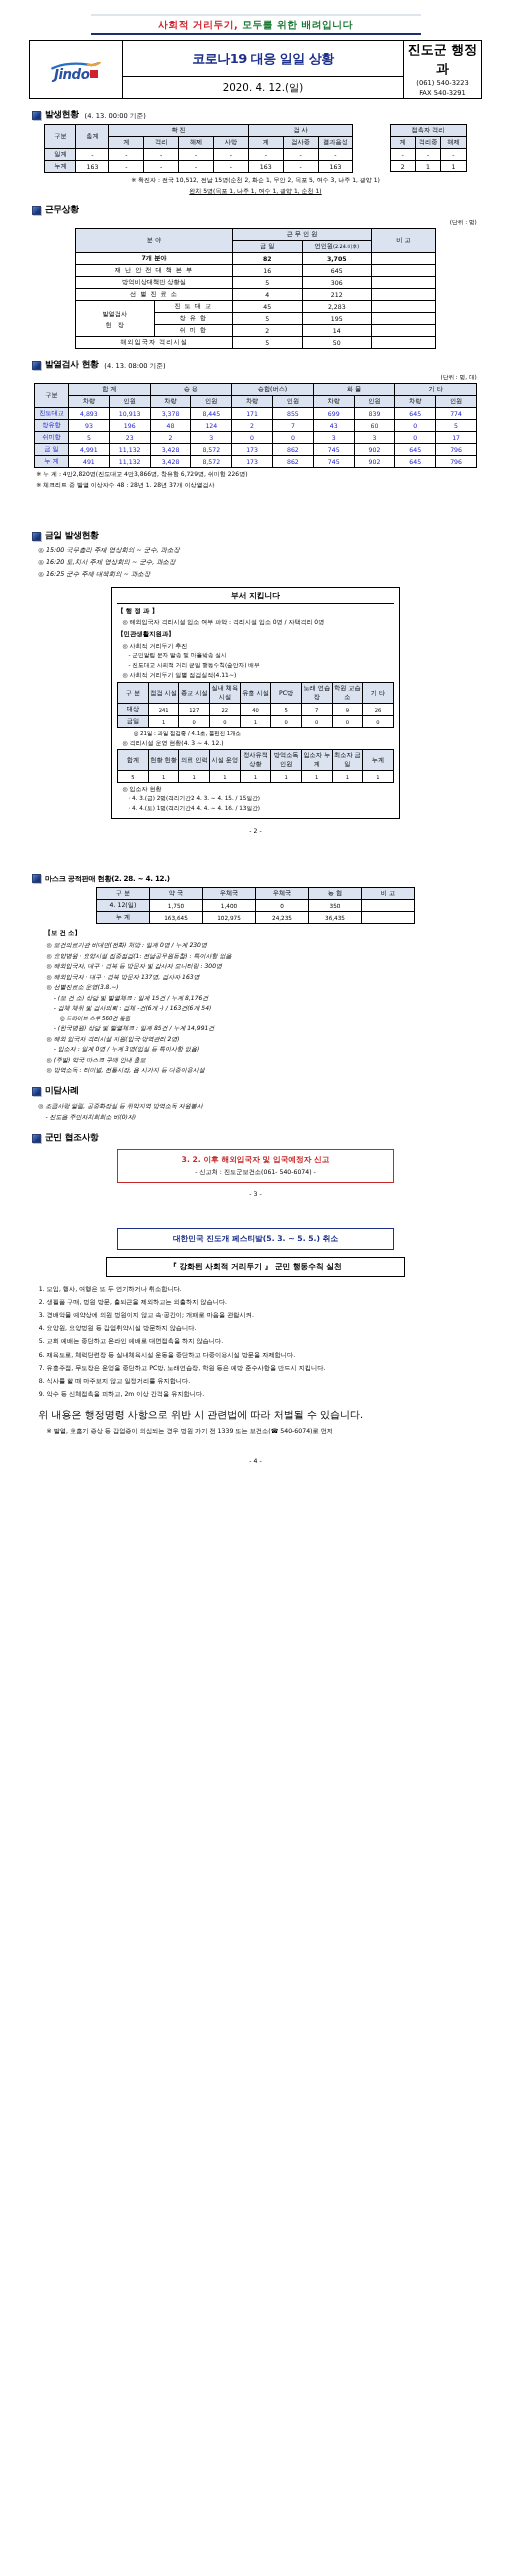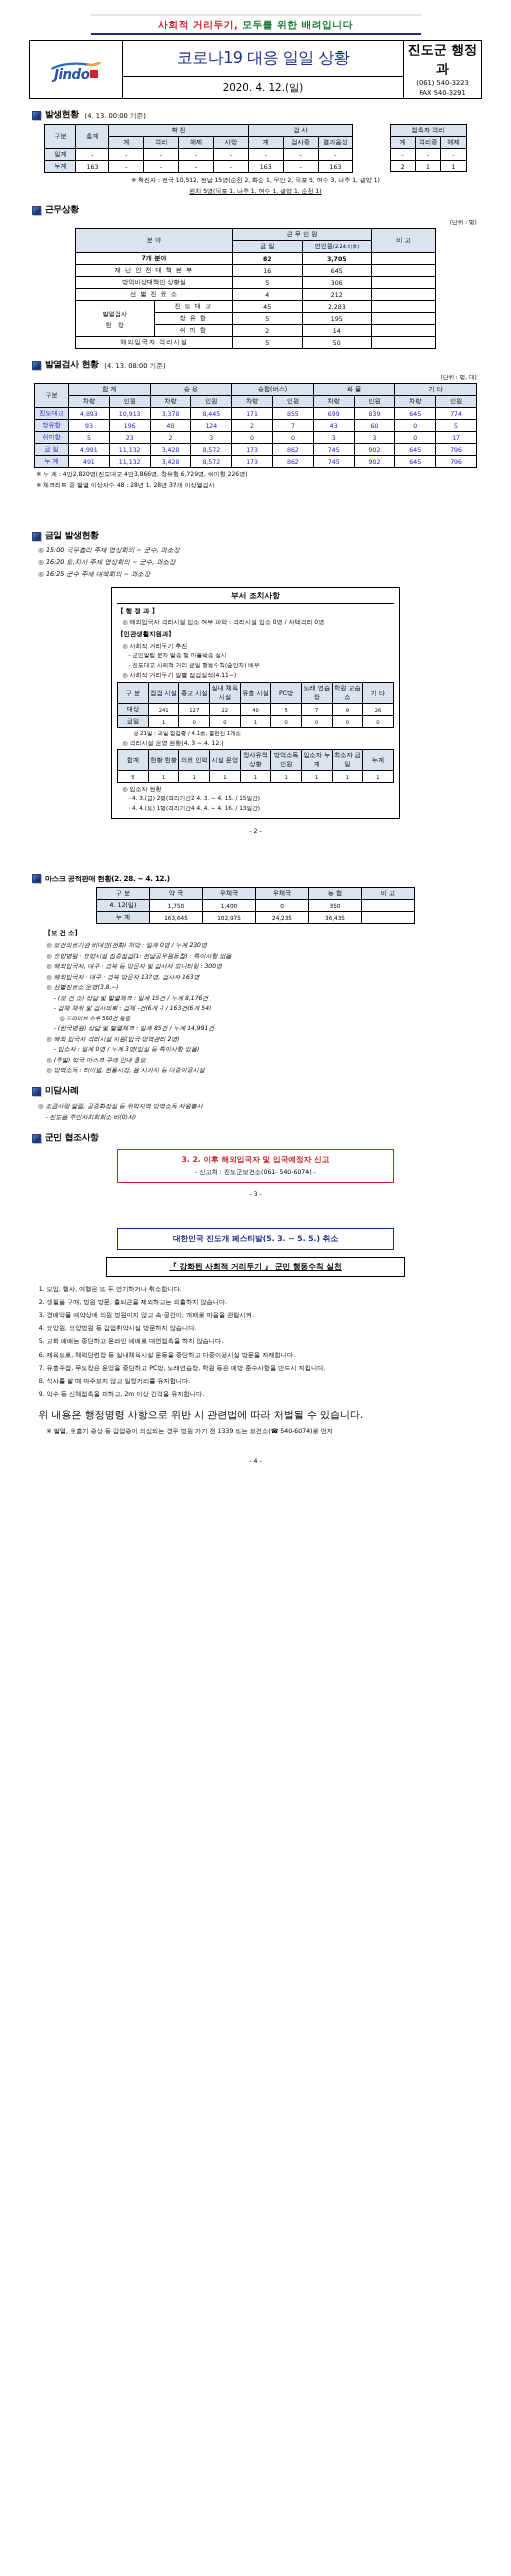--- a/index.html
+++ b/index.html
@@ -75,21 +75,21 @@
     margin-bottom:-3.1px;
   }
   .logo .mark{
     display:inline-block;
     width:7.7px;height:7.7px;
     background:#d3212c;
     vertical-align:1.5px;
     margin-left:1px;
   }
   .title-main{
-    font-size:16px;font-weight:normal;color:#1c2f8a;
+    font-size:13px;font-weight:bold;color:#1c2f8a;
     letter-spacing:-0.5px;
     height:23px;
     border-bottom:0.5px solid #000;
   }
   .title-date{
     font-size:10.3px;height:14.4px;letter-spacing:0px;
   }
   .dept-cell{width:77px;font-size:6.7px;line-height:1.45;padding:1px 2.1px;}
   .dept-name{font-weight:bold;font-size:13px;}
   
@@ -165,21 +165,21 @@
   .redbox .l1{font-size:7.7px;}
   .redbox .l2{font-size:6.2px;font-weight:normal;margin-top:3.1px;color:#000;}
   .fest{
     border:1px solid #1c2f8a;
     width:268px;margin:0 auto;
     text-align:center;padding:4.6px 3.1px;
     color:#1c2f8a;font-weight:bold;font-size:7.7px;
   }
   .rulebox{
     border:1px solid #000;width:289px;margin:7.2px auto 0 auto;
-    text-align:center;padding:4.1px;font-size:7.7px;font-weight:bold;text-decoration:underline;
+    text-align:center;padding:4.1px;font-size:7.7px;font-weight:bold;
   }
   ol.rules{margin:6.2px 13.4px 0 17.5px;padding:0;font-size:6.2px;line-height:1.95;}
   ol.rules li{margin-bottom:1px;}
   .closing{font-size:10px;font-weight:normal;margin:8.2px 0 0 9.3px;}
   .closing-sub{font-size:6.2px;margin:4.1px 0 0 17.5px;line-height:1.7;}
   .vsp-l{height:13.4px;}
   .vsp-xl{height:31px;}
 </style>
 </head>
 <body>
@@ -483,21 +483,21 @@
       <span class="sec-title">금일 발생현황</span>
     </div>
     <div class="blk">
       <div>◎ 15:00   국무총리 주재 영상회의 ~ 군수, 과소장</div>
       <div>◎ 16:20   도,치사 주제 영상회의 ~ 군수, 과소장</div>
       <div>◎ 16:25   군수 주재 대책회의 ~ 과소장</div>
     </div>
   </div>
 
   <div class="boxed">
-    <div class="boxed-title">부서 조치사항</div>
+    <div class="boxed-title">부서 지킵니다</div>
 
     <div class="b-h">【 행 정 과 】</div>
     <div class="b-l">◎ 해외입국자 격리시설 입소 여부 파악 : 격리시설 입소 0명 / 자택격리 0명</div>
 
     <div class="b-h">【민관생활지원과】</div>
     <div class="b-l">◎ 사회적 거리두기 추진</div>
     <div class="b-l2">- 군민알림 문자 발송 및 마을방송 실시</div>
     <div class="b-l2">- 진도대교 사회적 거리 균일 행동수칙(숲안자) 배부</div>
     <div class="b-l">◎ 사회적 거리두기 일별 점검실적(4.11~)</div>
 

